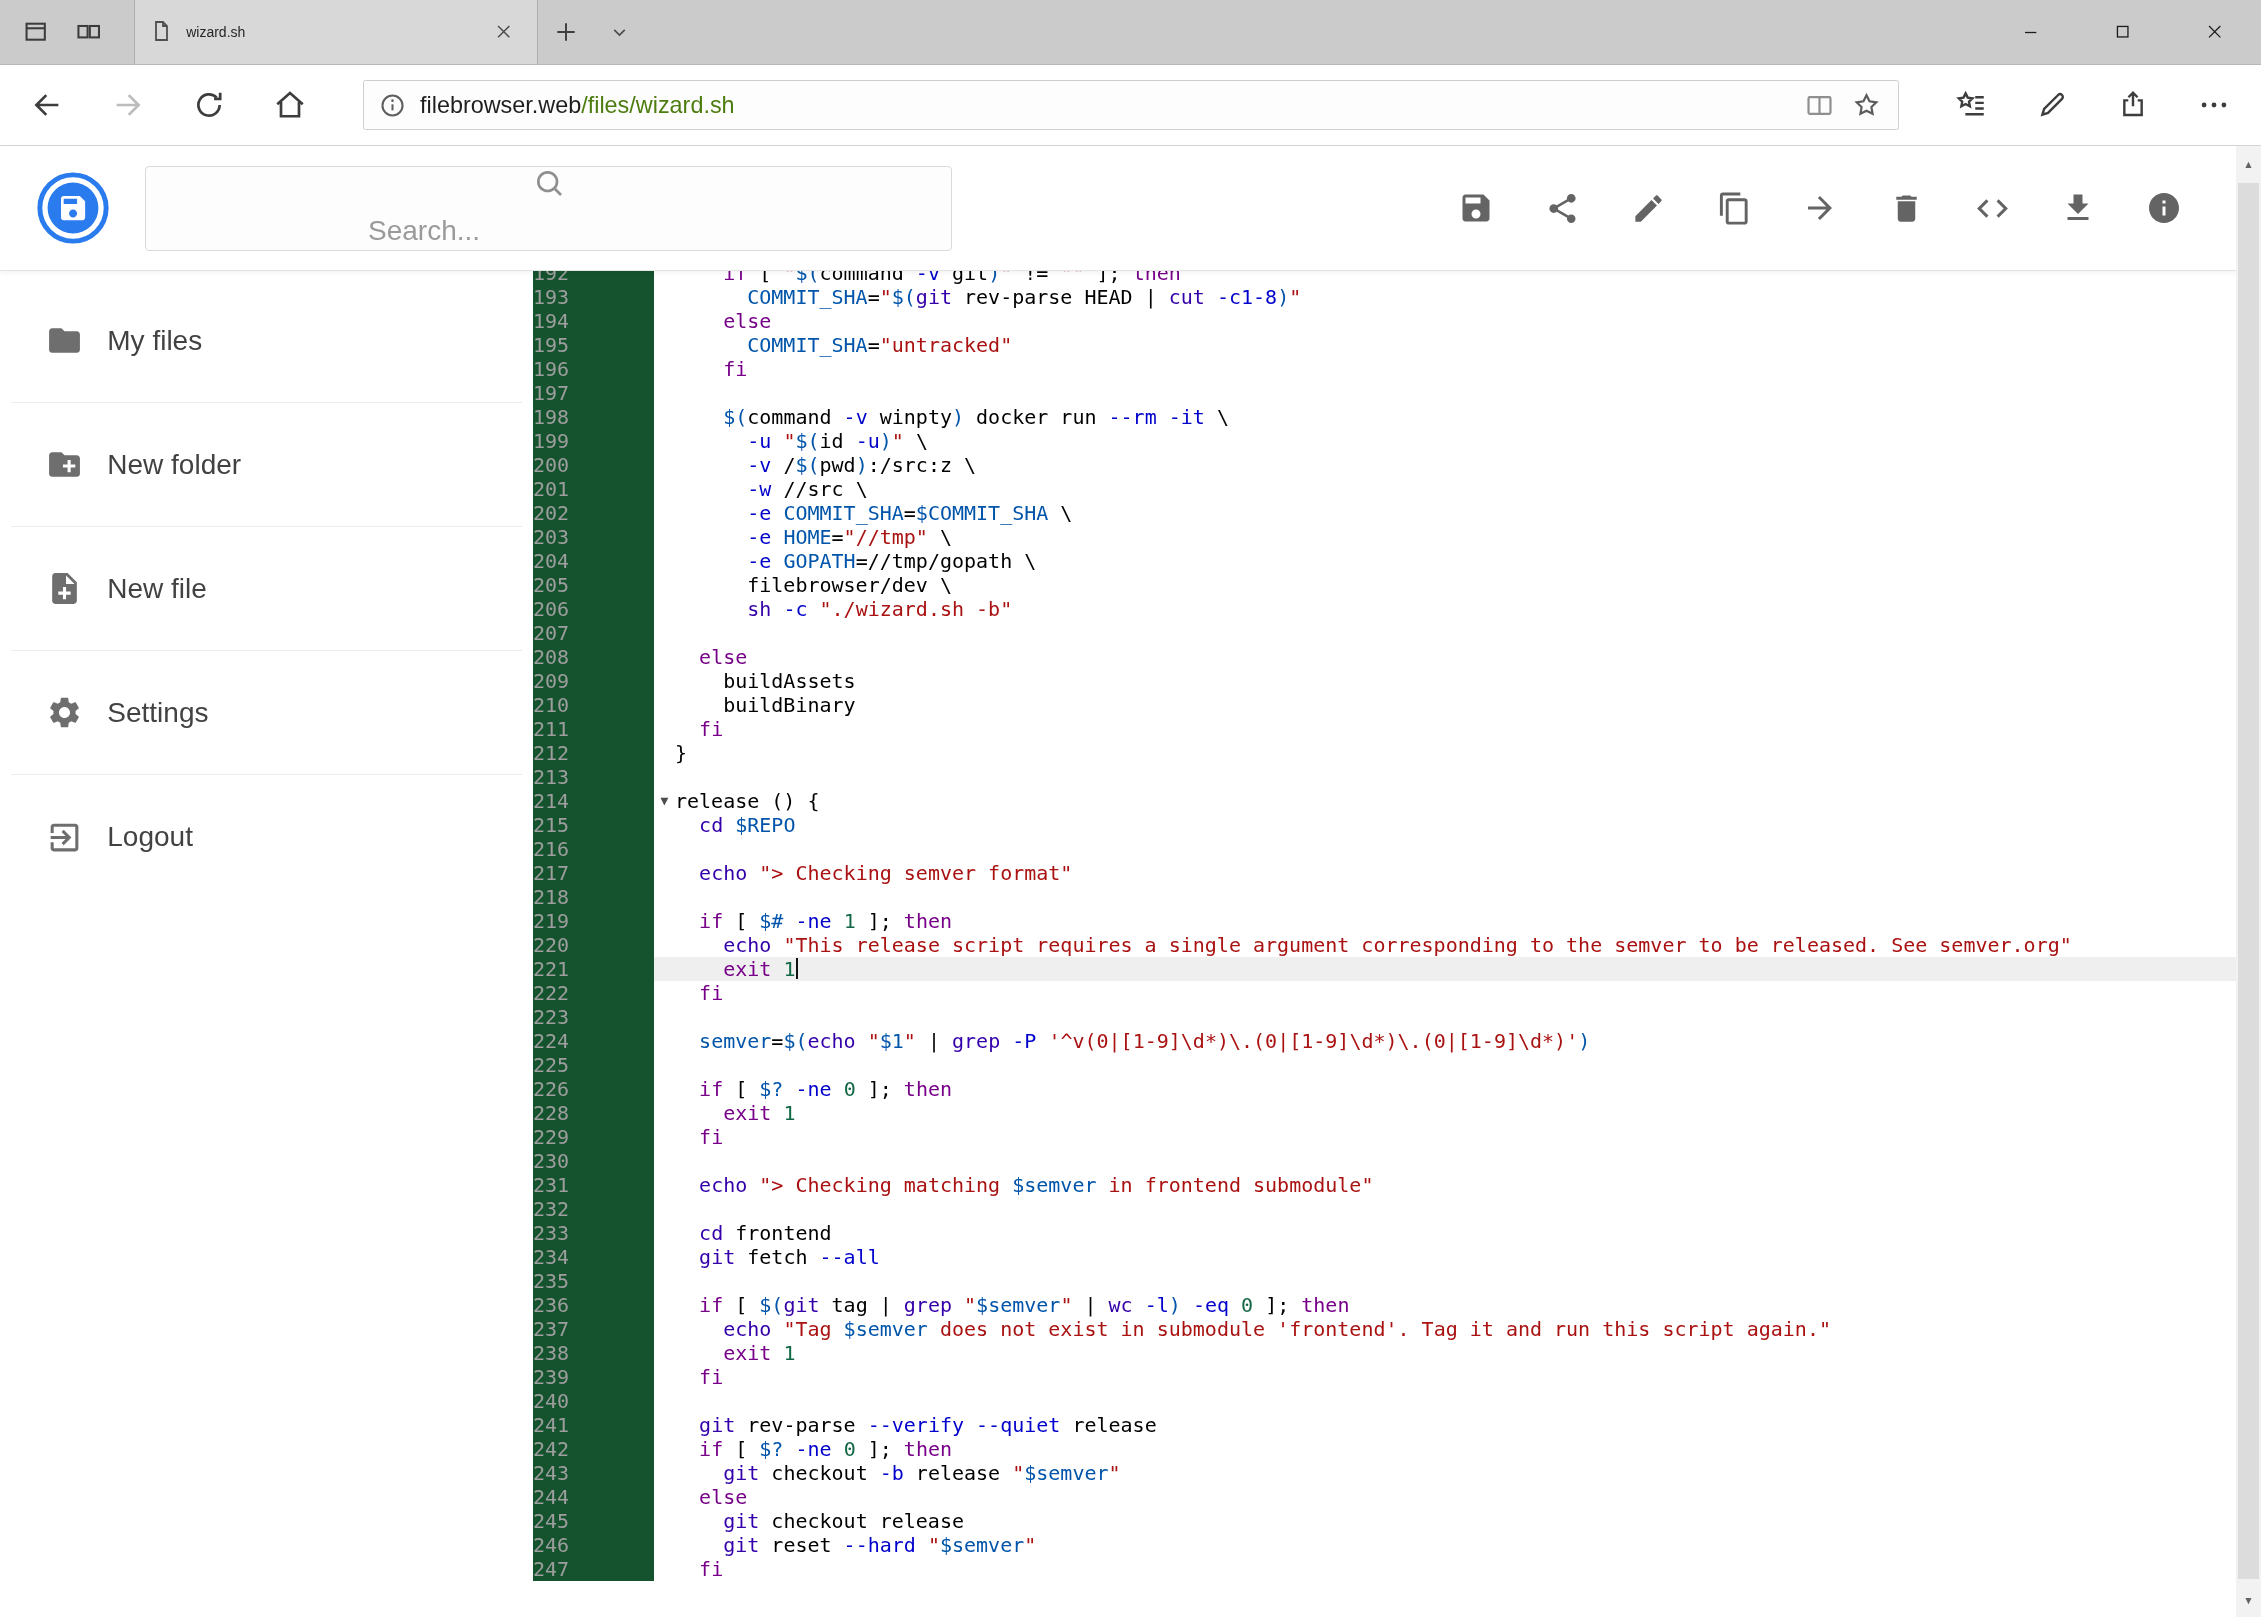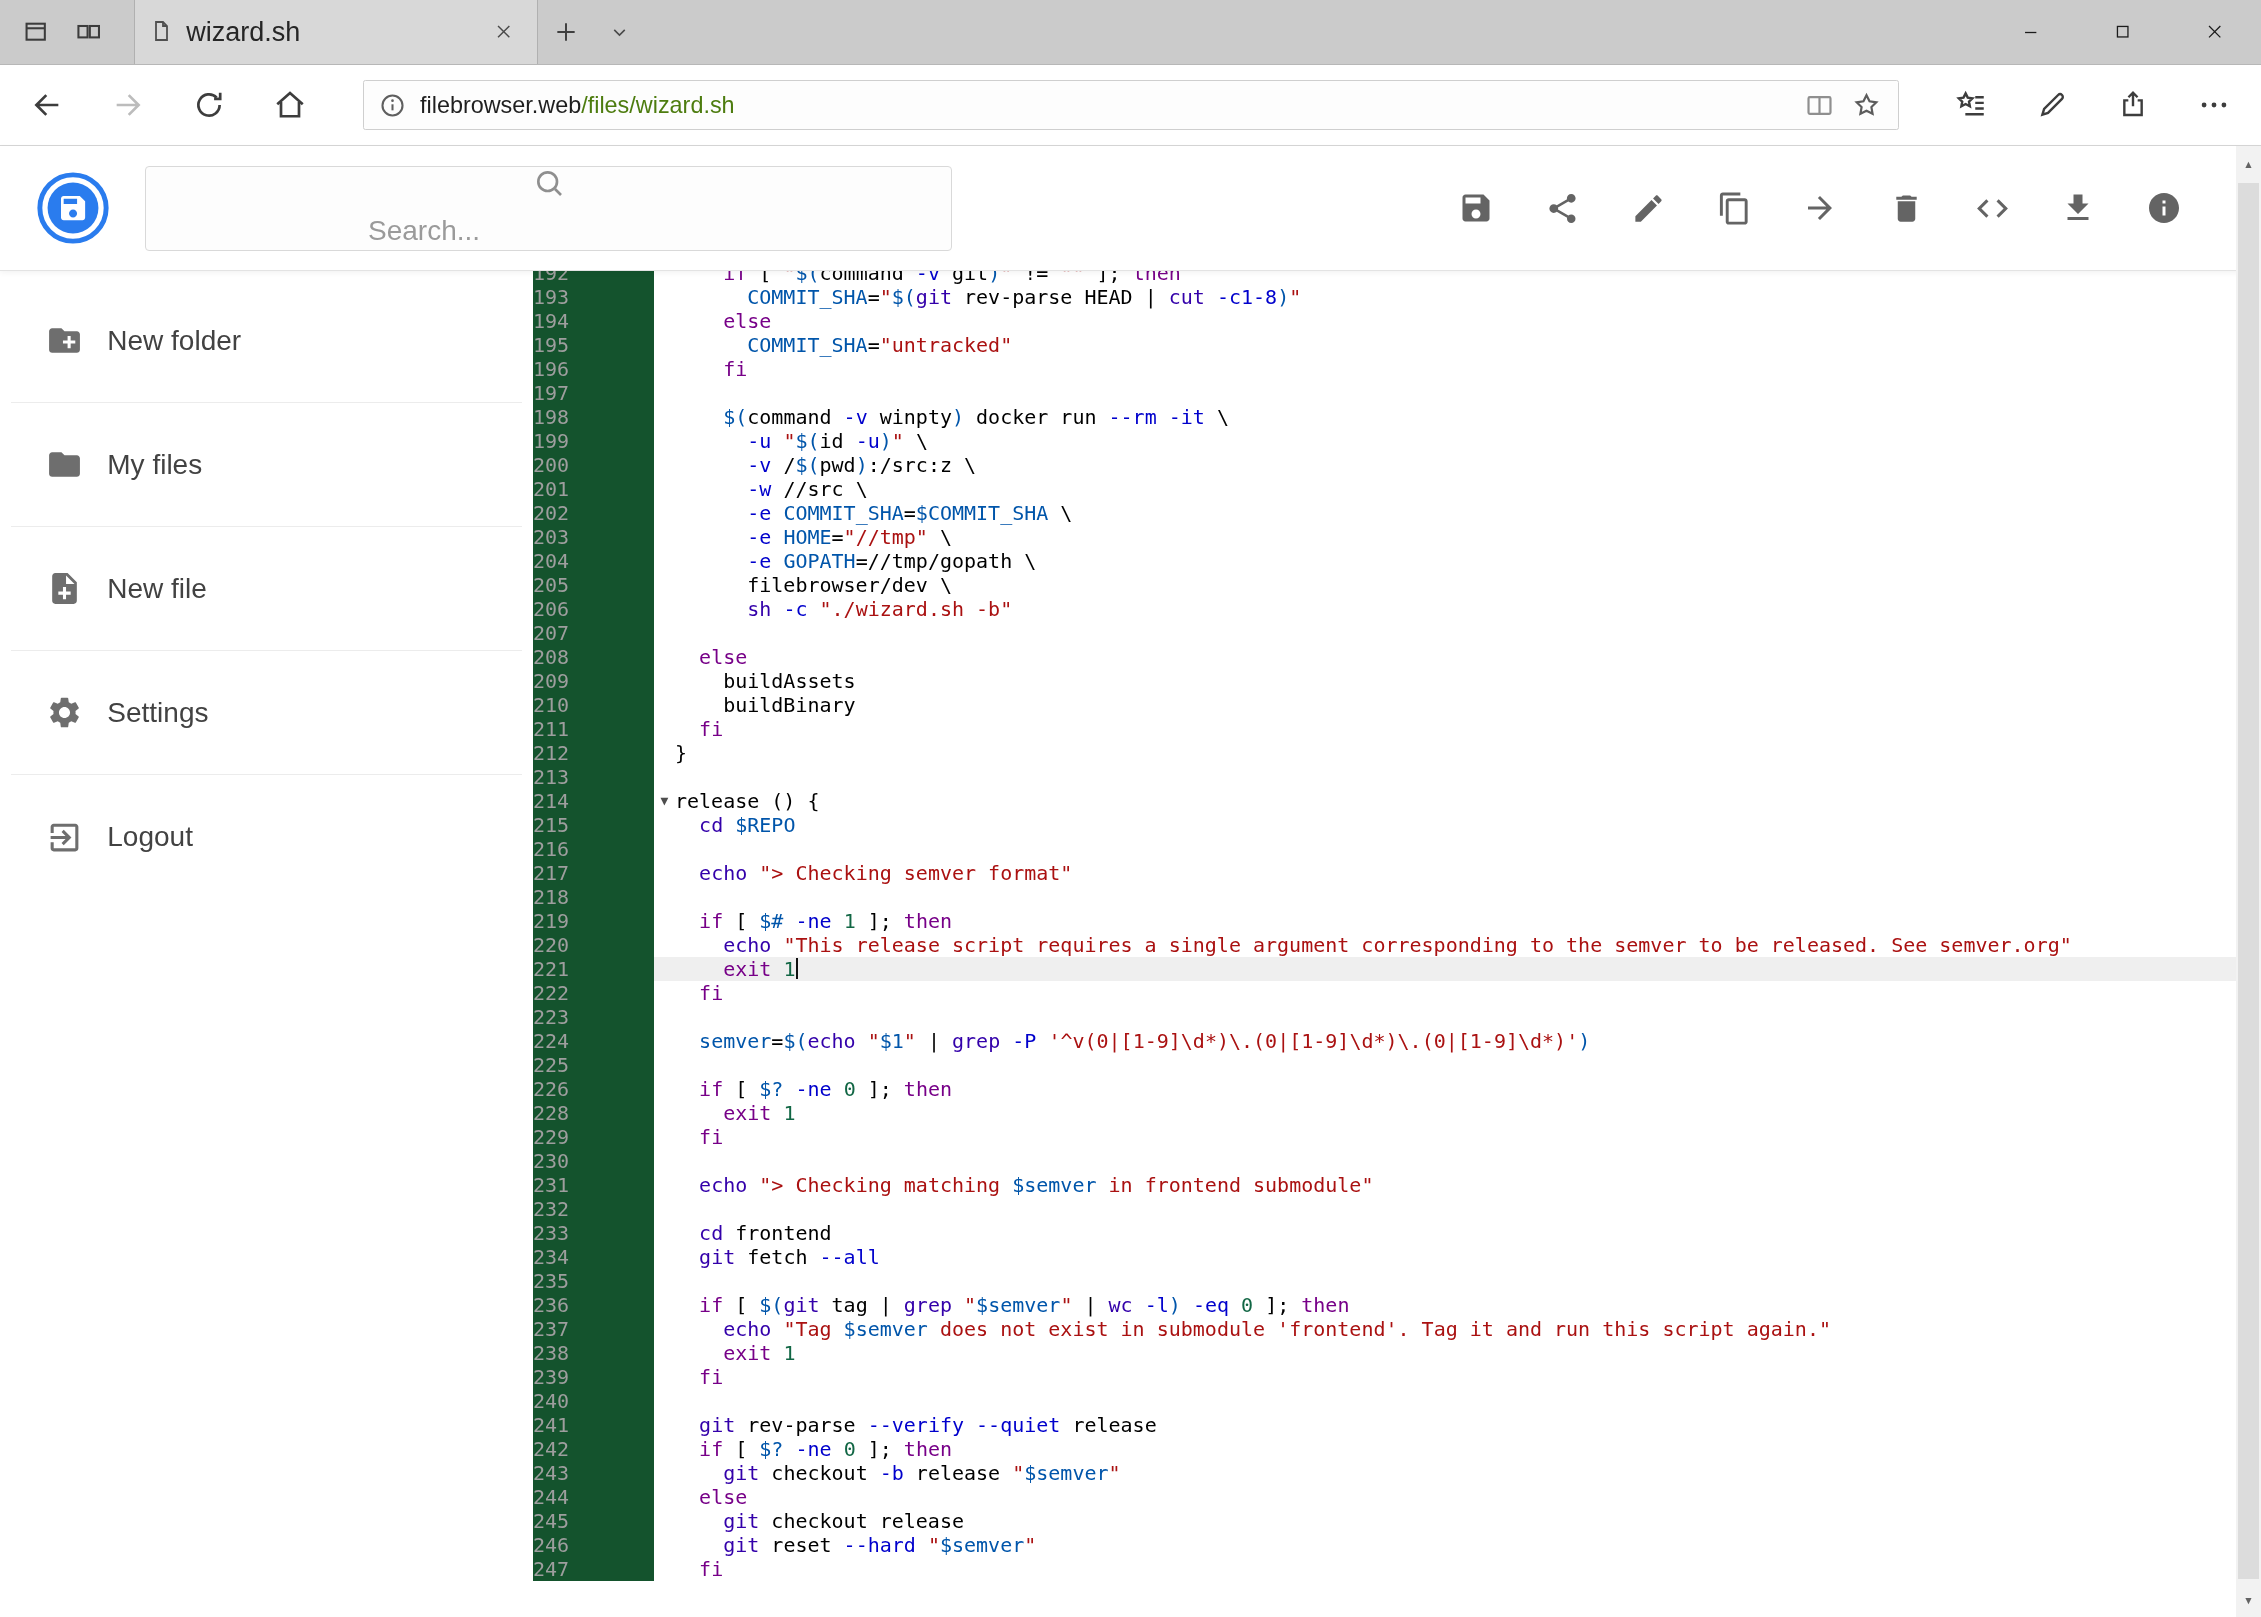--- a/index.html
+++ b/index.html
@@ -5,21 +5,21 @@
   *{box-sizing:border-box;margin:0;padding:0}
   html,body{width:2261px;height:1617px;overflow:hidden;background:#fff;
     font-family:"Liberation Sans",sans-serif;}
 
   
   .tabbar{height:65px;background:#cbcbcb;display:flex;align-items:stretch;border-bottom:0.8px solid #b7b7b7;}
   .tbi{width:53px;color:#3c3c3c;display:flex;align-items:center;justify-content:center;}
   .tbi:first-child{margin-left:9.7px}
   .tab{width:404px;background:#d8d8d8;border-left:0.8px solid #b0b0b0;border-right:0.8px solid #b0b0b0;
     display:flex;align-items:center;padding:0 14.5px;margin-left:18px;}
-  .tab-title{font-size:27px;color:#262626;margin-left:13px;flex:1;white-space:nowrap;overflow:hidden}
+  .tab-title{font-size:14px;color:#262626;margin-left:13px;flex:1;white-space:nowrap;overflow:hidden}
   .tab-close{width:36px;height:36px;color:#4a4a4a;display:flex;align-items:center;justify-content:center}
   .newtab{width:57px;color:#3f3f3f;display:flex;align-items:center;justify-content:center}
   .tabchev{width:50px;color:#4a4a4a;display:flex;align-items:center;justify-content:center}
   .spacer{flex:1}
   .winbtn{width:92px;color:#1c1c1c;display:flex;align-items:center;justify-content:center}
 
   
   .navbar{height:81px;background:#fff;border-bottom:0.8px solid #d6d6d6;display:flex;align-items:center;padding:0 6.5px;}
   .nav-btn{width:81px;height:65px;display:flex;align-items:center;justify-content:center;color:#3d3d3d}
   .nav-btn.disabled{color:#bcbcbc}
@@ -275,32 +275,32 @@
           </svg>
       </button>
     </div>
   </div>
 
   <div class="app-body">
     <aside class="sidebar">
       <div class="side-item">
         <span class="si-icon">
           <svg width="37" height="37" viewBox="0 0 24 24" fill="currentColor">
+              <path d="M10 4H4c-1.1 0-1.99.9-1.99 2L2 18c0 1.1.9 2 2 2h16c1.1 0 2-.9 2-2V8c0-1.1-.9-2-2-2h-8l-2-2z"></path>
+            </svg>
+        </span>
+        <span class="si-label">My files</span>
+      </div>
+      <div class="side-item">
+        <span class="si-icon">
+          <svg width="37" height="37" viewBox="0 0 24 24" fill="currentColor">
               <path d="M20 6h-8l-2-2H4c-1.11 0-1.99.89-1.99 2L2 18c0 1.11.89 2 2 2h16c1.11 0 2-.89 2-2V8c0-1.11-.89-2-2-2zm-1 8h-3v3h-2v-3h-3v-2h3V9h2v3h3v2z"></path>
             </svg>
         </span>
         <span class="si-label">New folder</span>
-      </div>
-      <div class="side-item">
-        <span class="si-icon">
-          <svg width="37" height="37" viewBox="0 0 24 24" fill="currentColor">
-              <path d="M10 4H4c-1.1 0-1.99.9-1.99 2L2 18c0 1.1.9 2 2 2h16c1.1 0 2-.9 2-2V8c0-1.1-.9-2-2-2h-8l-2-2z"></path>
-            </svg>
-        </span>
-        <span class="si-label">My files</span>
       </div>
       <div class="side-item">
         <span class="si-icon">
           <svg width="37" height="37" viewBox="0 0 24 24" fill="currentColor">
               <path d="M14 2H6c-1.1 0-1.99.9-1.99 2L4 20c0 1.1.89 2 1.99 2H18c1.1 0 2-.9 2-2V8l-6-6zm2 14h-3v3h-2v-3H8v-2h3v-3h2v3h3v2zm-3-7V3.5L18.5 9H13z"></path>
             </svg>
         </span>
         <span class="si-label">New file</span>
       </div>
       <div class="side-item">

